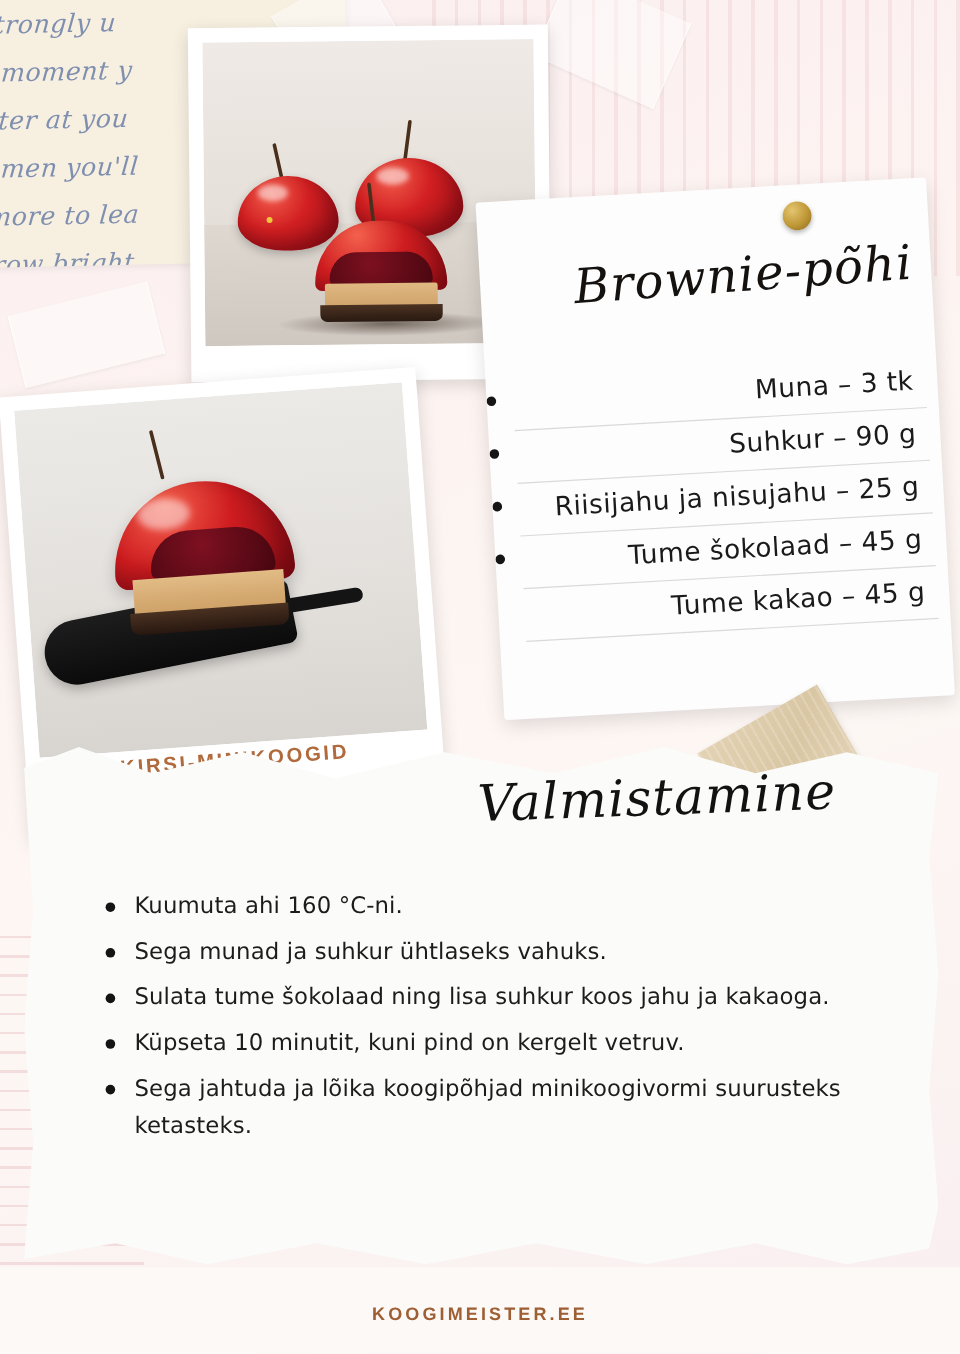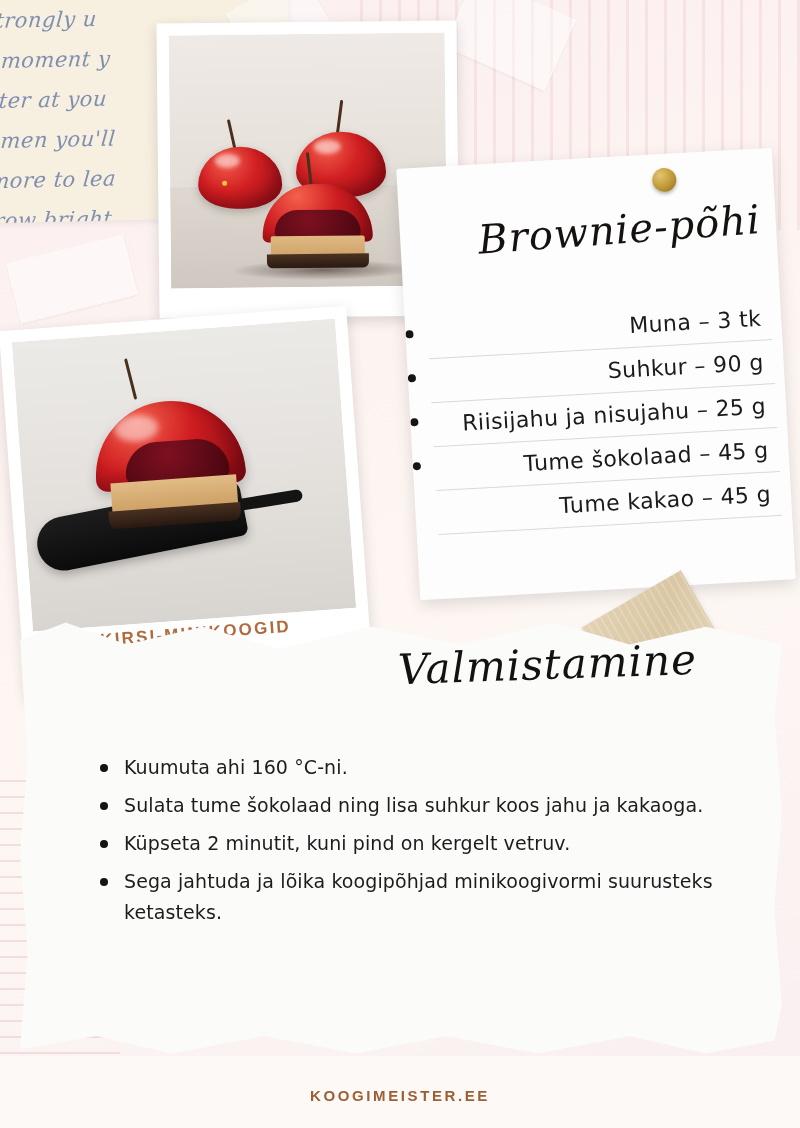--- a/index.html
+++ b/index.html
@@ -321,21 +321,21 @@
     font-style: italic;
     font-size: 42px;
     color: #121212;
     letter-spacing: 1px;
     transform: rotate(-2deg);
   }
   .steps {
     position: absolute;
     left: 78px; top: 736px;
     width: 650px;
-    margin: 16px; padding: 0;
+    margin: 4px; padding: 0;
     list-style: none;
   }
   .steps li {
     position: relative;
     font-family: "DejaVu Sans", sans-serif;
     font-size: 19px;
     line-height: 31px;
     color: #1c1c1c;
     padding-left: 30px;
     margin-bottom: 7px;
@@ -450,18 +450,19 @@
     </div>
   </div>
 </div>
 
 <div class="kraft-tape"></div>
 
 <div class="method-paper"></div>
 <div class="method-title">Valmistamine</div>
 <ul class="steps">
   <li>Kuumuta ahi 160 °C-ni.</li>
+  <li>Sega munad ja suhkur ühtlaseks vahuks.</li>
   <li>Sulata tume šokolaad ning lisa suhkur koos jahu ja kakaoga.</li>
-  <li>Küpseta 2 minutit, kuni pind on kergelt vetruv.</li>
+  <li>Küpseta 10 minutit, kuni pind on kergelt vetruv.</li>
   <li>Sega jahtuda ja lõika koogipõhjad minikoogivormi suurusteks ketasteks.</li>
 </ul>
 
 <div class="footer-text">KOOGIMEISTER.EE</div>
 
 </body></html>

